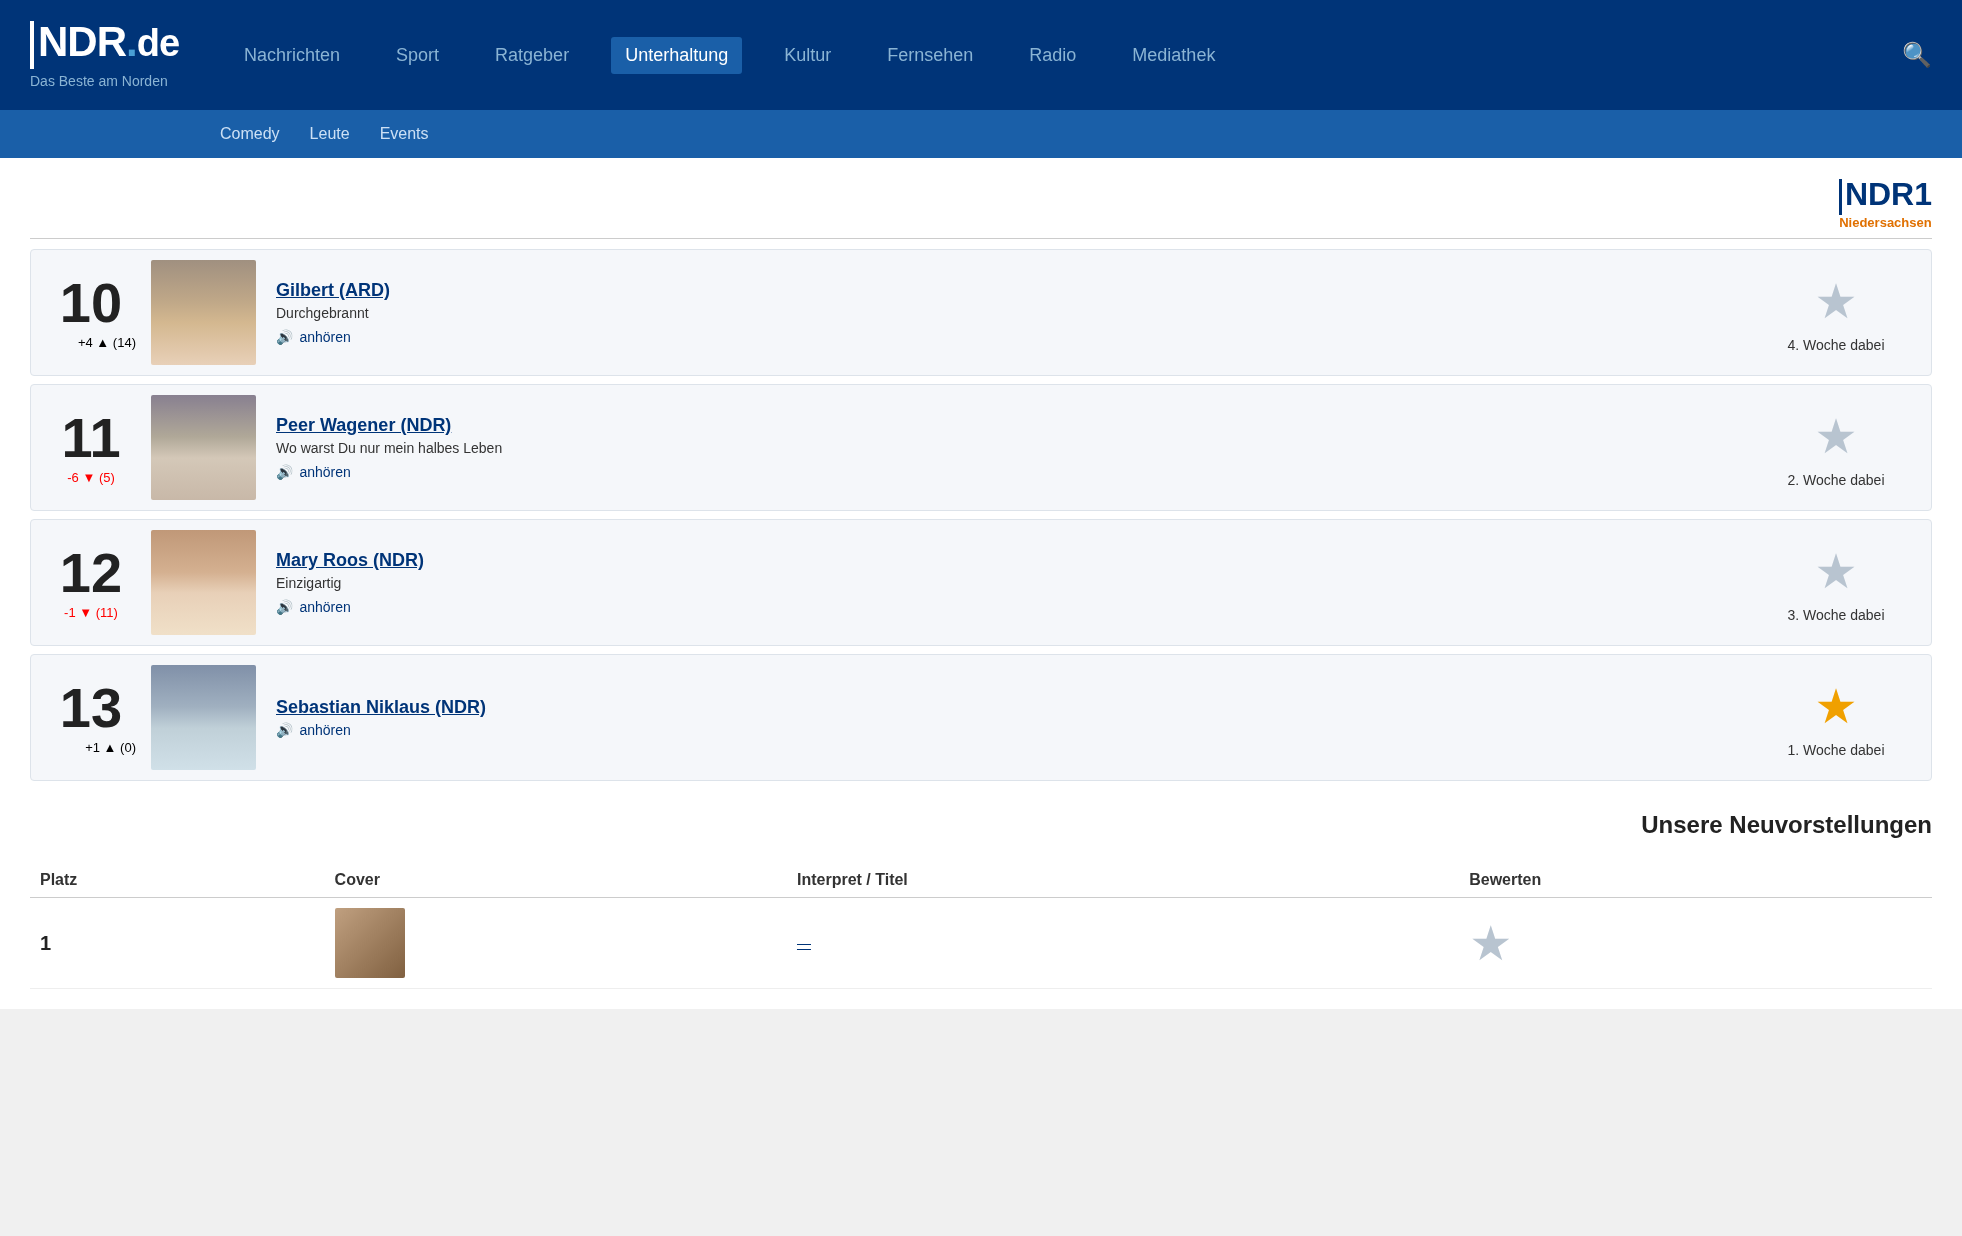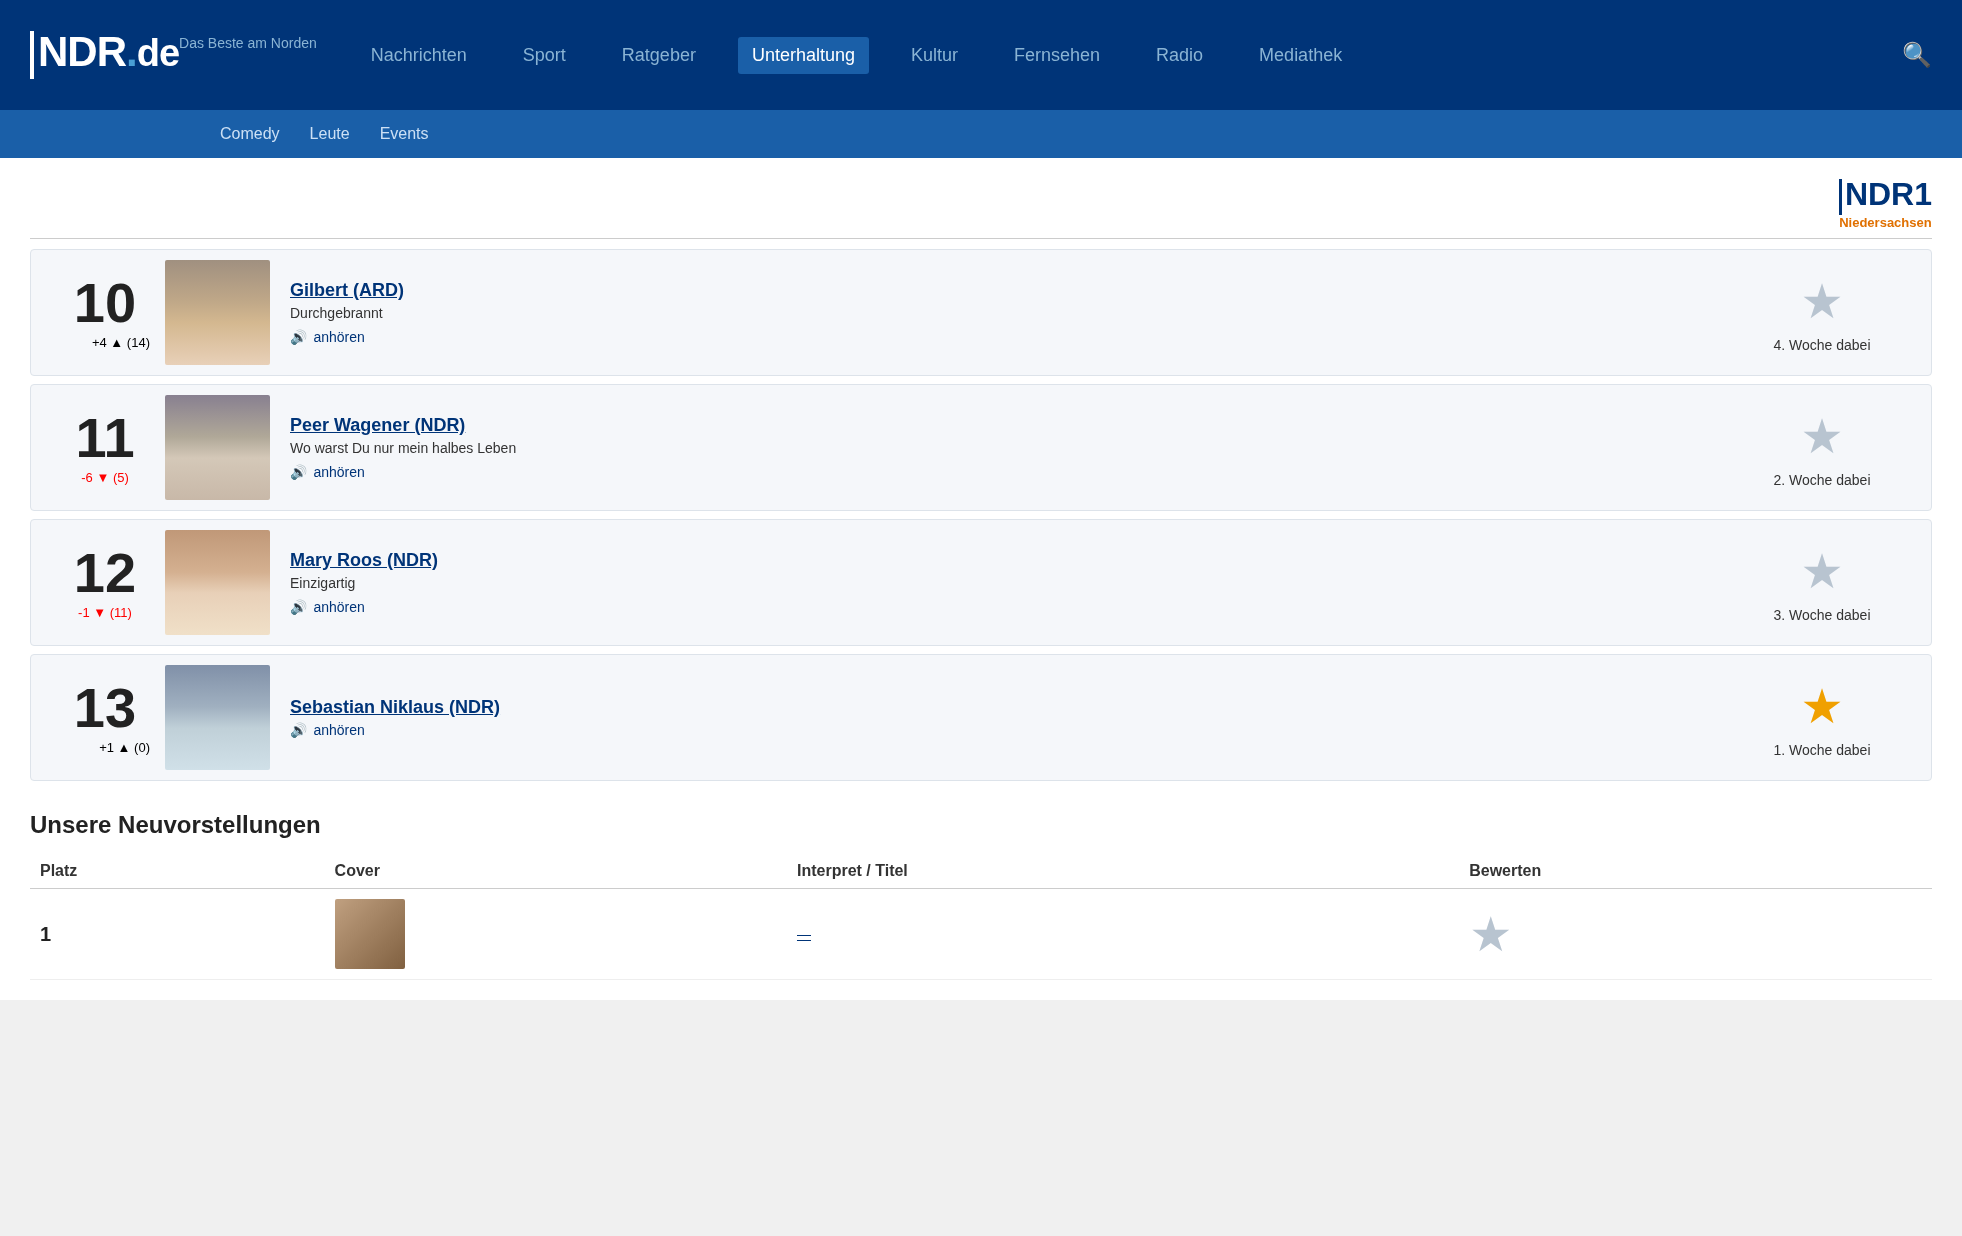--- a/index.html
+++ b/index.html
@@ -8,21 +8,21 @@
     
     .header-top {
       background: #003478;
       padding: 0 30px;
       display: flex;
       align-items: center;
       height: 110px;
     }
     .logo-area {
       display: flex;
-      flex-direction: row;
+      flex-direction: column;
       margin-right: 40px;
       min-width: 160px;
     }
     .logo-text {
       color: white;
       font-size: 42px;
       font-weight: bold;
       line-height: 1;
       letter-spacing: -1px;
     }
@@ -126,21 +126,21 @@
     .chart-list {
       margin-top: 10px;
     }
     .chart-entry {
       display: flex;
       align-items: center;
       background: #f5f7fa;
       border: 1px solid #dde3ea;
       border-radius: 4px;
       margin-bottom: 8px;
-      padding: 10px 29px;
+      padding: 10px 15px;
       min-height: 110px;
     }
     .chart-rank {
       min-width: 90px;
       text-align: center;
     }
     .chart-rank .rank-number {
       font-size: 56px;
       font-weight: bold;
       color: #222;
@@ -209,21 +209,22 @@
     }
 
     
     .neu-section {
       margin-top: 30px;
     }
     .neu-title {
       font-size: 24px;
       font-weight: bold;
       color: #222;
-      margin-bottom: 15px;
+      margin-bottom: 24px;
+      text-align: right;
     }
     .neu-table {
       width: 100%;
       border-collapse: collapse;
     }
     .neu-table th {
       text-align: left;
       padding: 8px 10px;
       font-size: 16px;
       color: #333;

